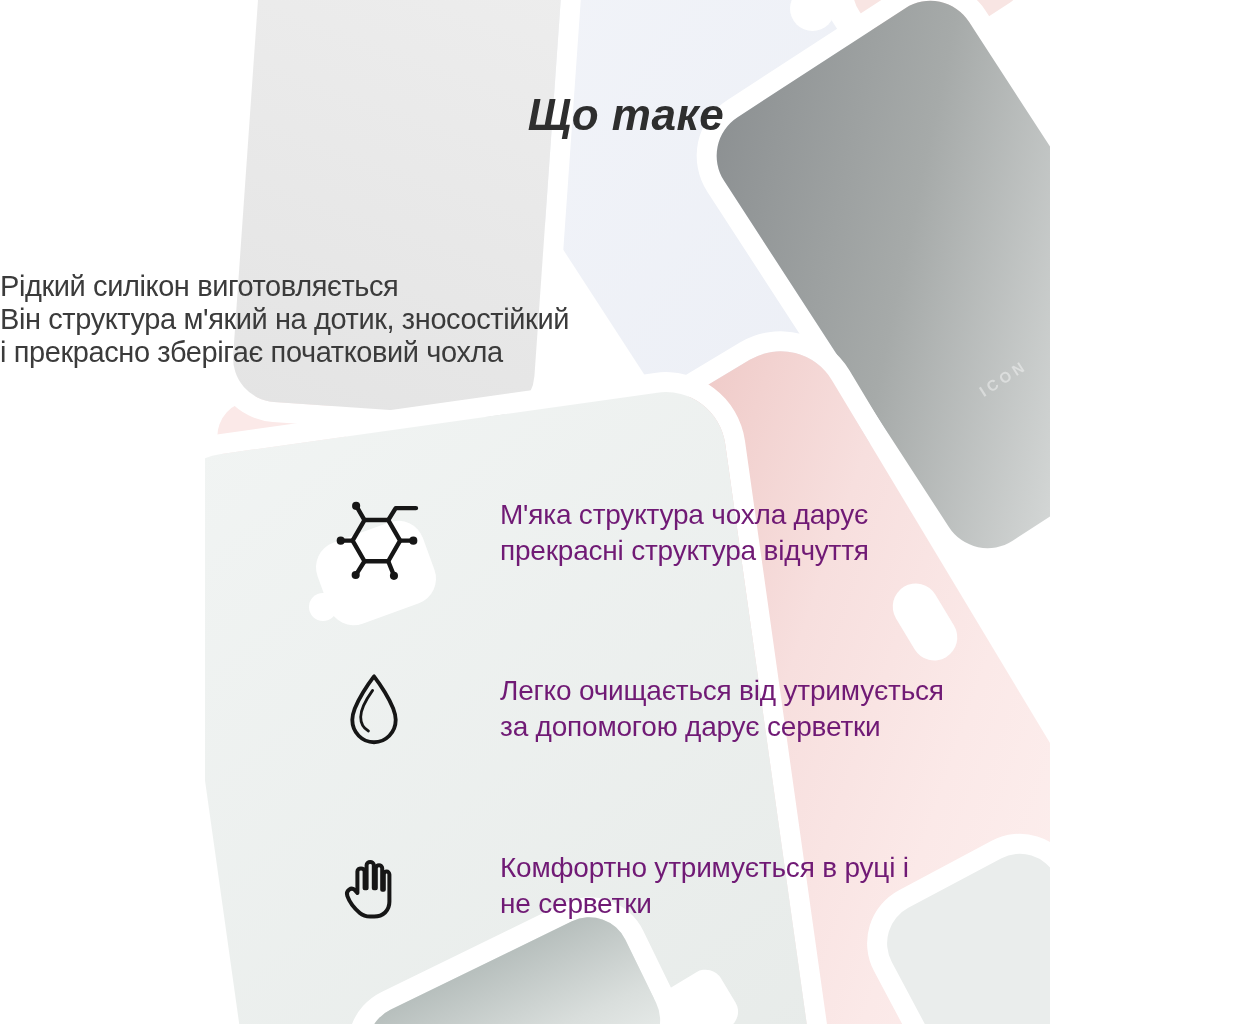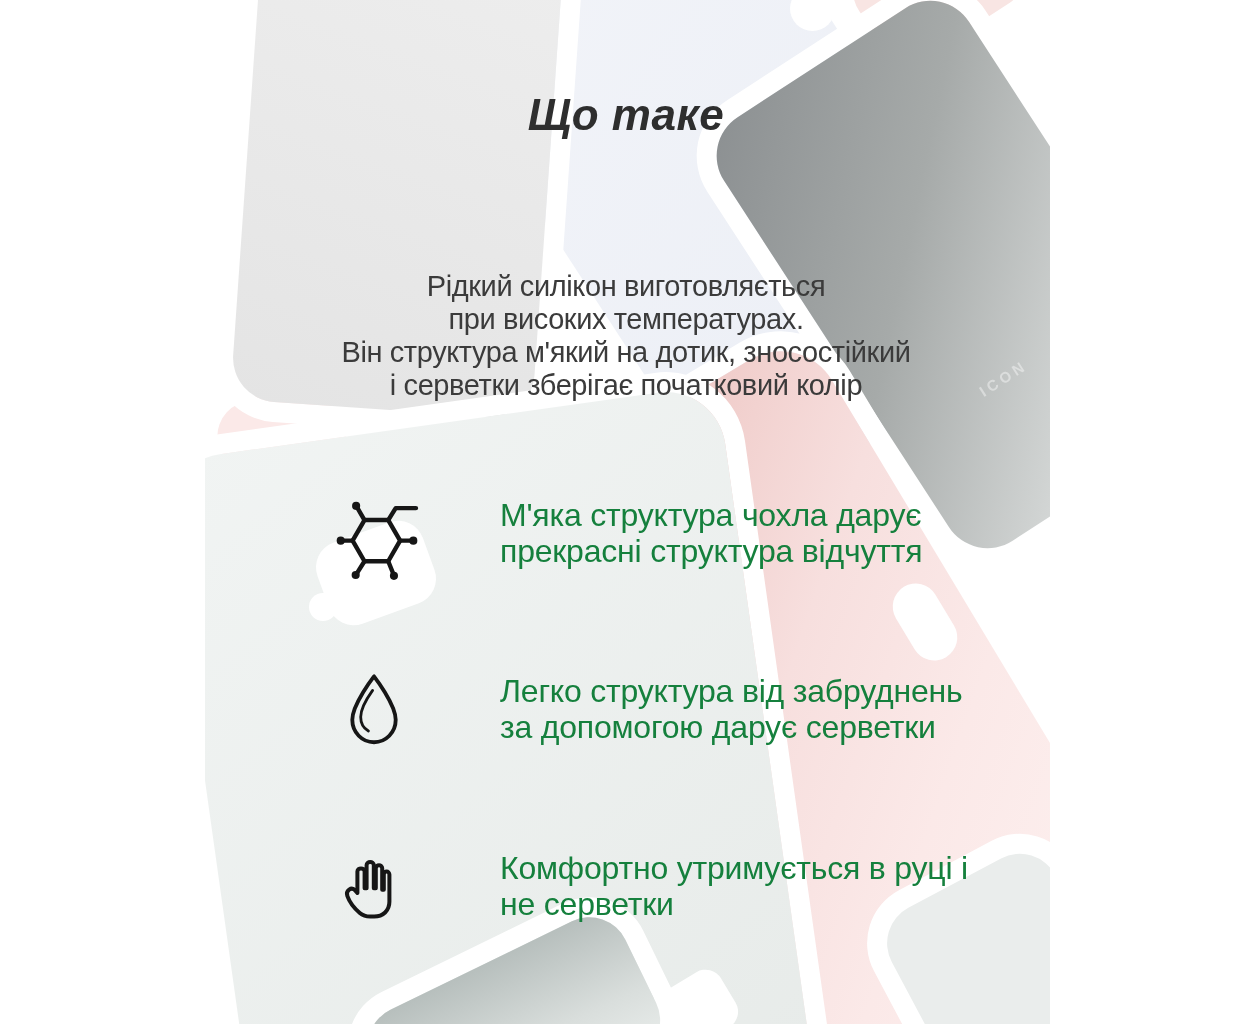--- a/index.html
+++ b/index.html
@@ -30,27 +30,27 @@
   .cut-circle-mint{left:104px;top:593px;width:28px;height:28px;border-radius:50%;}
   .cut-slot-red{left:697px;top:581px;width:46px;height:82px;border-radius:23px;transform:rotate(-31deg);}
   .cut-notch-red{left:449px;top:979px;width:80px;height:64px;border-radius:18px;transform:rotate(-31deg);}
   .watermark{position:absolute;font-weight:700;letter-spacing:4px;font-size:15px;color:rgba(255,255,255,0.42);}
   .wm-dark{left:100px;top:355px;}
   .wm-red{left:66px;top:470px;color:rgba(255,255,255,0.55);}
   
   .content{position:absolute;left:0;top:13px;width:1252px;height:1024px;z-index:5;}
   .title{position:absolute;top:76px;left:0;width:100%;text-align:center;
     font-style:italic;font-weight:700;font-size:44px;line-height:52px;color:#2e2e2e;letter-spacing:0.5px;}
-  .intro{position:absolute;top:257px;left:0;width:100%;text-align:center;
+  .intro{position:absolute;top:257px;left:0;width:100%;
     font-size:29px;line-height:33px;color:#3b3b3b;letter-spacing:-0.4px;}
   .f-icon{position:absolute;}
   .icon-molecule{left:335px;top:481px;width:88px;height:88px;}
   .icon-drop{left:339px;top:658px;width:70px;height:78px;}
   .icon-hand{left:331px;top:831px;width:80px;height:82px;}
-  .f-text{position:absolute;left:500px;font-size:32px;line-height:36px;color:#15803d;letter-spacing:-0.2px;}
+  .f-text{position:absolute;left:500px;font-size:28px;line-height:36px;color:#701a75;letter-spacing:-0.2px;}
   .ft-1{top:484px;}
   .ft-2{top:660px;}
   .ft-3{top:837px;}
 </style>
 </head>
 <body>
 
 <div class="canvas">
 
   <div class="collage">
@@ -76,23 +76,22 @@
   </div>
 
   <div class="content">
 
     <div class="title">
       <div>Що таке</div>
     </div>
 
     <div class="intro">
       <div>Рідкий силікон виготовляється</div>
-      <div>при високих температурах.</div>
       <div>Він структура м'який на дотик, зносостійкий</div>
-      <div>і серветки зберігає початковий колір</div>
+      <div>і прекрасно зберігає початковий чохла</div>
     </div>
 
     <div class="f-icon icon-molecule">
       <svg width="88" height="88" viewBox="0 0 100 100" fill="none" stroke="#161616" stroke-width="5" stroke-linecap="round" stroke-linejoin="round">
         <polygon points="33.5,29.6 60.5,29.6 74,53 60.5,76.4 33.5,76.4 20,53"></polygon>
         <line x1="33.5" y1="29.6" x2="25" y2="15"></line>
         <polyline points="60.5,29.6 69,16 92,16"></polyline>
         <line x1="20" y1="53" x2="8" y2="53"></line>
         <line x1="74" y1="53" x2="87" y2="53"></line>
         <line x1="33.5" y1="76.4" x2="25" y2="90"></line>
@@ -111,21 +110,21 @@
       <div>прекрасні структура відчуття</div>
     </div>
 
     <div class="f-icon icon-drop">
       <svg width="70" height="78" viewBox="0 0 100 110" fill="none" stroke="#161616" stroke-linecap="round" stroke-linejoin="round">
         <path stroke-width="5.5" d="M50,7 C50,7 19,47 19,69 C19,87 33,101 50,101 C67,101 81,87 81,69 C81,47 50,7 50,7 Z"></path>
         <path stroke-width="4" d="M48,27 C38,41 31,53 31,65 C31,74 35,81 42,85"></path>
       </svg>
     </div>
     <div class="f-text ft-2">
-      <div>Легко структура від забруднень</div>
+      <div>Легко очищається від утримується</div>
       <div>за допомогою дарує серветки</div>
     </div>
 
     <div class="f-icon icon-hand">
       <svg width="80" height="82" viewBox="0 0 100 100" fill="none" stroke="#161616" stroke-width="5" stroke-linecap="round" stroke-linejoin="round">
         <path d="M36,85 C30,80 23,71 20.5,64 C18,57 25.5,51.5 30.5,57 L33,60 L33,33 C33,28 42,28 42,33 L42,54 L44.5,54 L44.5,25 C44.5,20 53.5,20 53.5,25 L53.5,54 L56,54 L56,29 C56,24 64,24 64,29 L64,56 L66,56 L66,37 C66,32 73,32 73,37 L73,71 C73,82 65,89.5 54,89.5 L49,89.5 C44,89.5 39.5,88 36,85 Z"></path>
       </svg>
     </div>
     <div class="f-text ft-3">
       <div>Комфортно утримується в руці і</div>

